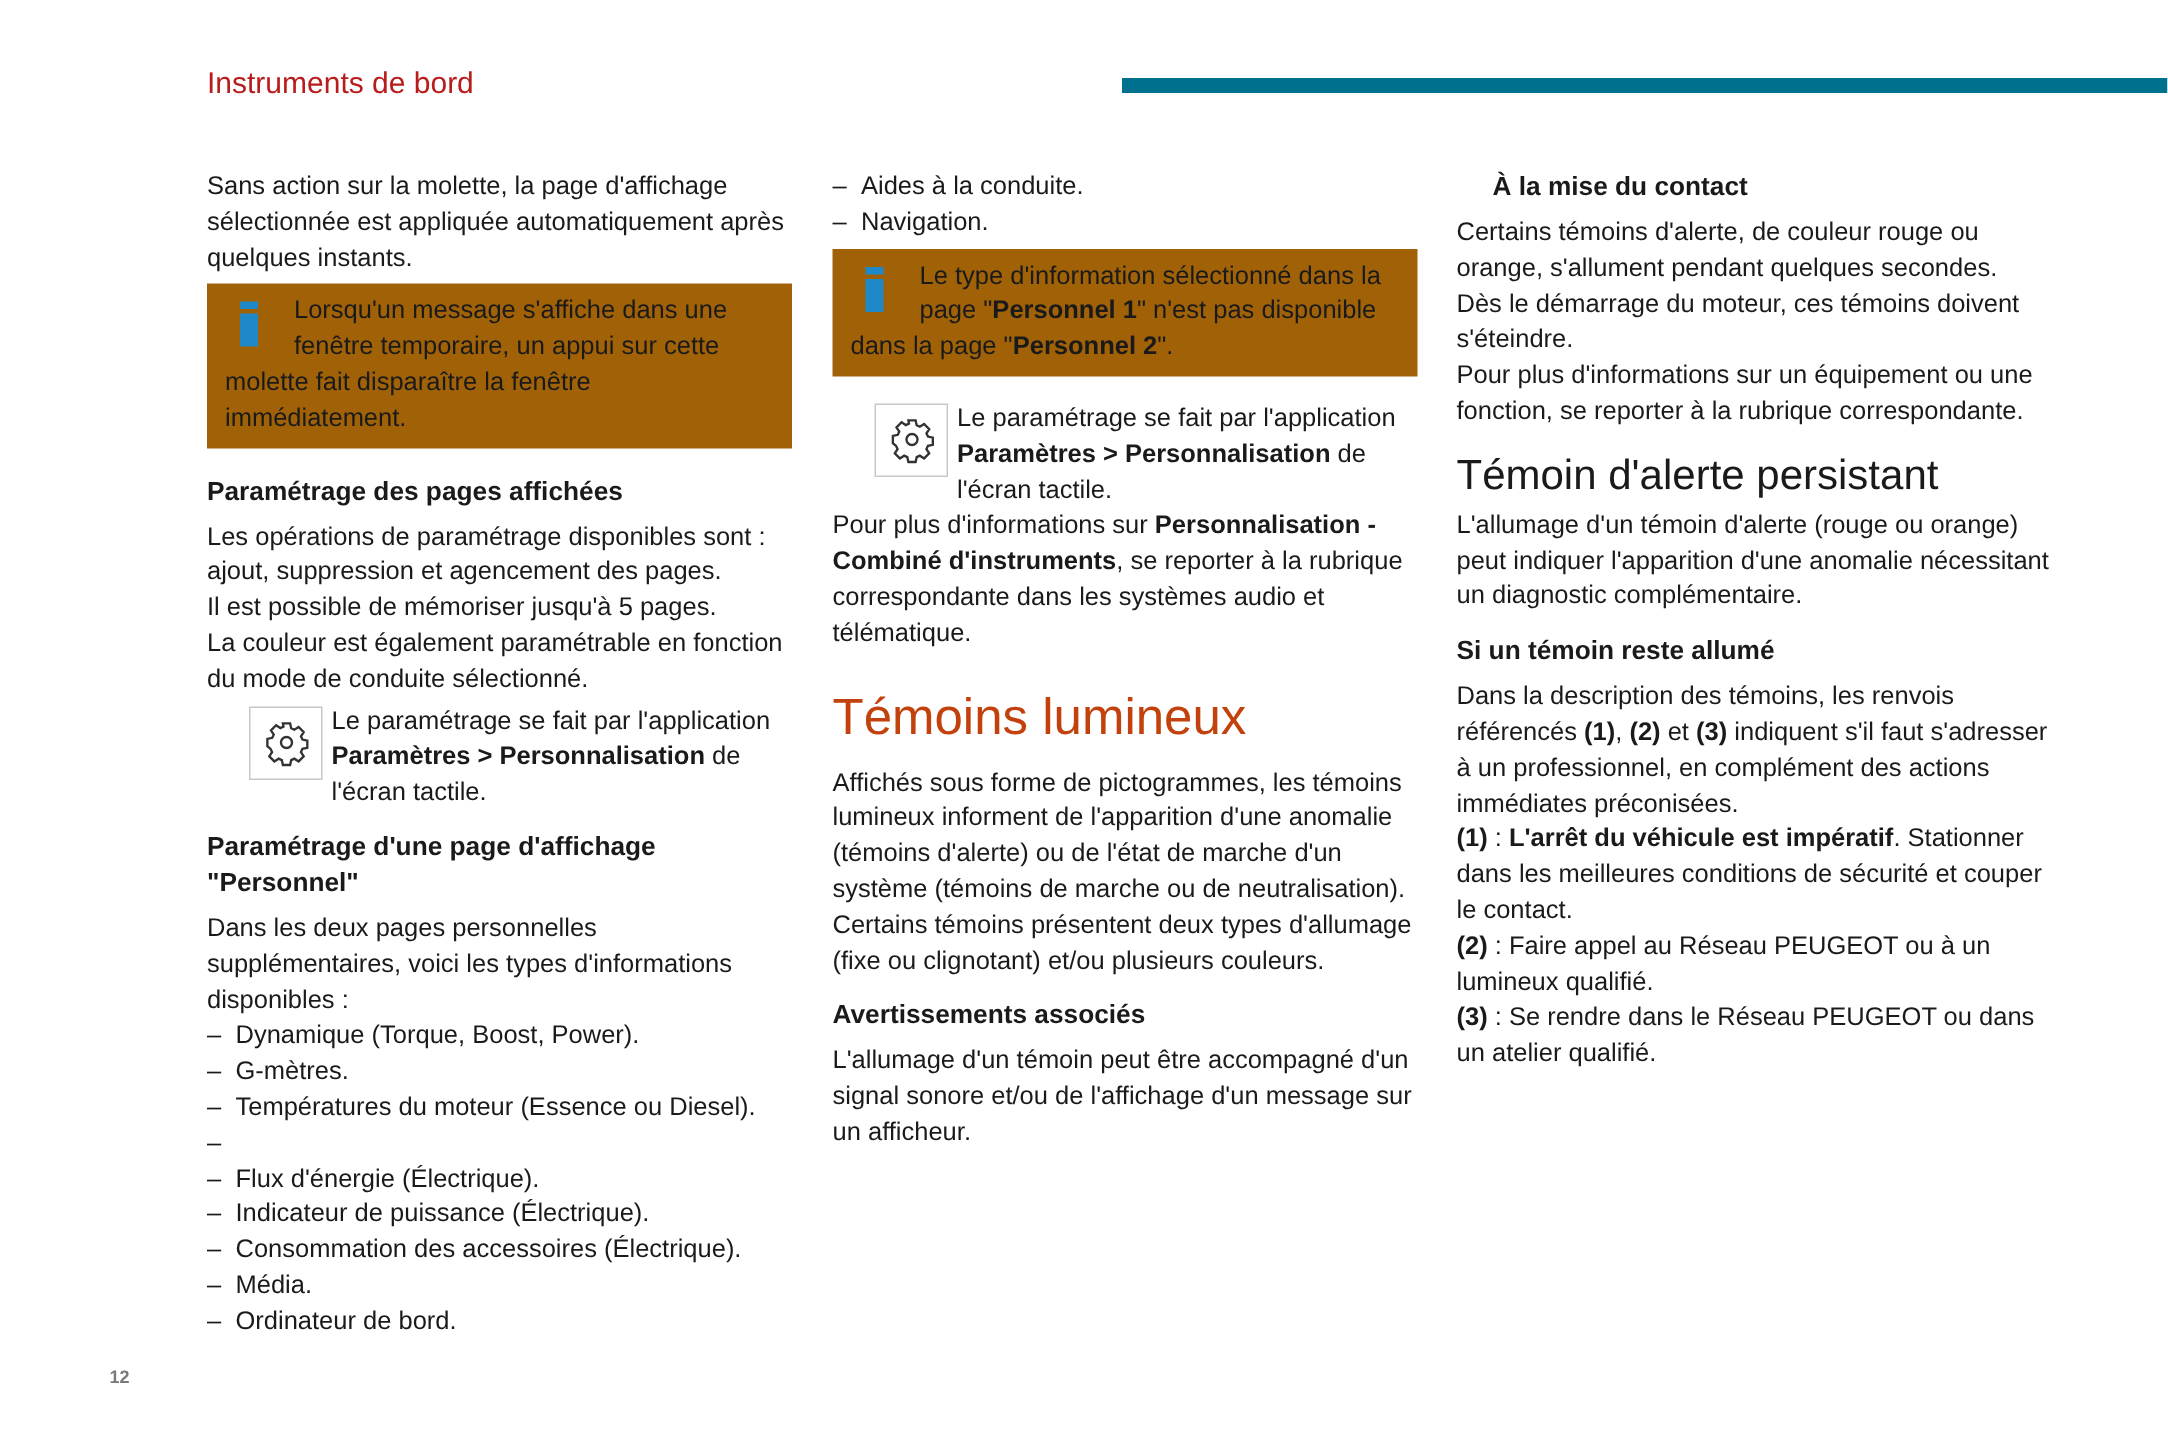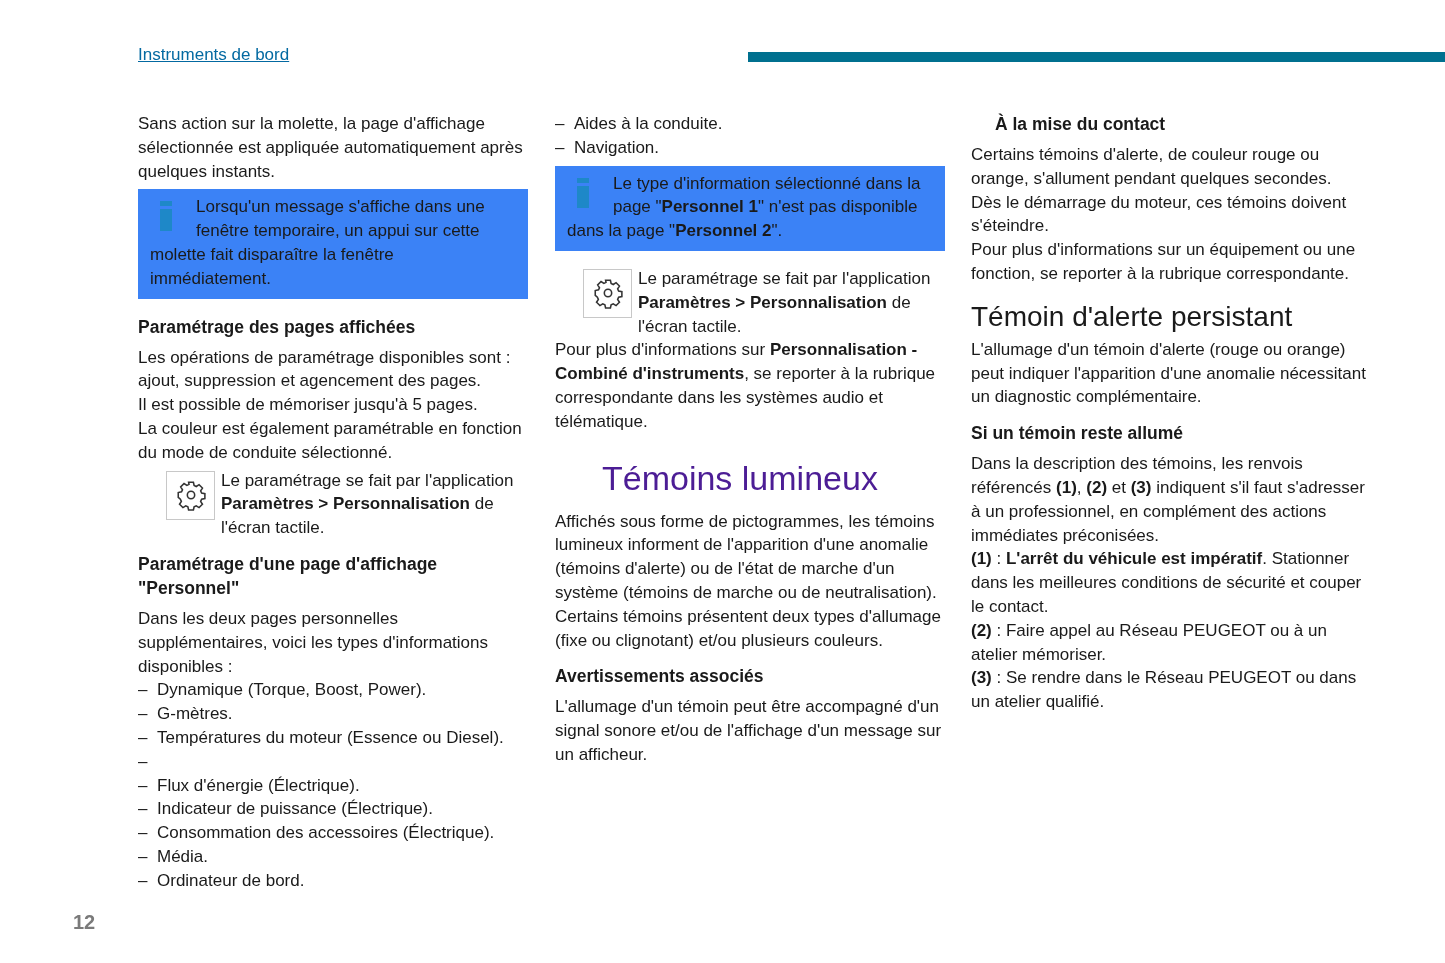--- a/index.html
+++ b/index.html
@@ -1,35 +1,35 @@
 <!DOCTYPE html>
 <html><head>
 <meta charset="utf-8">
 <style>
   * { box-sizing: border-box; margin: 0; padding: 0; }
   html, body { width: 1445px; height: 963px; background: #ffffff; overflow: hidden; }
   body { position: relative; font-family: "Liberation Sans", sans-serif; color: #1a1a1a; }
 
-  .header-title { position: absolute; left: 138px; top: 45px; font-size: 17px; color: #0369a1; text-decoration: underline; }
+  .header-title { position: absolute; left: 138px; top: 45px; font-size: 20px; color: #b91c1c; }
   .header-bar { position: absolute; left: 748px; top: 52px; width: 697px; height: 10px; background: #00708f; }
-  .page-number { position: absolute; left: 73px; top: 911px; font-size: 20px; font-weight: bold; color: #7a7a7a; }
+  .page-number { position: absolute; left: 73px; top: 911px; font-size: 12px; font-weight: bold; color: #7a7a7a; }
 
   .col { position: absolute; top: 112px; width: 390px; font-size: 17px; line-height: 23.8px; }
   .col1 { left: 138px; }
   .col2 { left: 555px; }
   .col3 { left: 971px; width: 400px; }
 
   p { margin: 0; }
   .b { font-weight: bold; }
 
   .h3 { font-weight: bold; font-size: 17.5px; line-height: 24px; margin-top: 12px; margin-bottom: 7px; }
-  .h2-light { font-size: 34px; line-height: 40px; color: #4c1d95; margin-top: 24px; margin-bottom: 12px; margin-left: 47px; }
+  .h2-light { font-size: 34px; line-height: 40px; color: #c2410c; margin-top: 24px; margin-bottom: 12px; }
   .h2-bold { font-size: 28px; font-weight: normal; line-height: 34px; margin-top: 14px; margin-bottom: 4px; color: #1a1a1a; }
 
-  .info-box { background: #3b82f6; padding: 6px 12px 8px 12px; margin-top: 6px; margin-bottom: 16px; position: relative; }
+  .info-box { background: #a16207; padding: 6px 12px 8px 12px; margin-top: 6px; margin-bottom: 16px; position: relative; }
   .info-icon { float: left; width: 14px; height: 30px; margin: 6px 22px 0 10px; position: relative; }
   .info-icon .dot { position: absolute; left: 0; top: 0; width: 12px; height: 5px; background: #1e88c8; }
   .info-icon .bar { position: absolute; left: 0; top: 8px; width: 12px; height: 22px; background: #1e88c8; }
 
   .gear-block { margin-top: 4px; padding-left: 28px; }
   .gear-icon { float: left; width: 49px; height: 49px; border: 1px solid #c8c8c8; margin: 2px 6px 0 0; display: flex; align-items: center; justify-content: center; background: #fff; }
   .gear-icon svg { width: 34px; height: 34px; }
 
   .list-item { display: flex; }
   .list-item .dash { width: 19px; flex: none; }
@@ -148,17 +148,17 @@
   <p>Certains témoins d'alerte, de couleur rouge ou orange, s'allument pendant quelques secondes.</p>
   <p>Dès le démarrage du moteur, ces témoins doivent s'éteindre.</p>
   <p>Pour plus d'informations sur un équipement ou une fonction, se reporter à la rubrique correspondante.</p>
 
   <div class="h2-bold">Témoin d'alerte persistant</div>
   <p>L'allumage d'un témoin d'alerte (rouge ou orange) peut indiquer l'apparition d'une anomalie nécessitant un diagnostic complémentaire.</p>
 
   <div class="h3">Si un témoin reste allumé</div>
   <p><span>Dans la description des témoins, les renvois référencés </span><span class="b">(1)</span><span>, </span><span class="b">(2)</span><span> et </span><span class="b">(3)</span><span> indiquent s'il faut s'adresser à un professionnel, en complément des actions immédiates préconisées.</span></p>
   <p><span class="b">(1)</span><span> : </span><span class="b">L'arrêt du véhicule est impératif</span><span>. Stationner dans les meilleures conditions de sécurité et couper le contact.</span></p>
-  <p><span class="b">(2)</span><span> : Faire appel au Réseau PEUGEOT ou à un atelier mémoriser.</span></p>
+  <p><span class="b">(2)</span><span> : Faire appel au Réseau PEUGEOT ou à un lumineux qualifié.</span></p>
   <p><span class="b">(3)</span><span> : Se rendre dans le Réseau PEUGEOT ou dans un atelier qualifié.</span></p>
 </div>
 
 <div class="page-number">12</div>
 
 </body></html>

